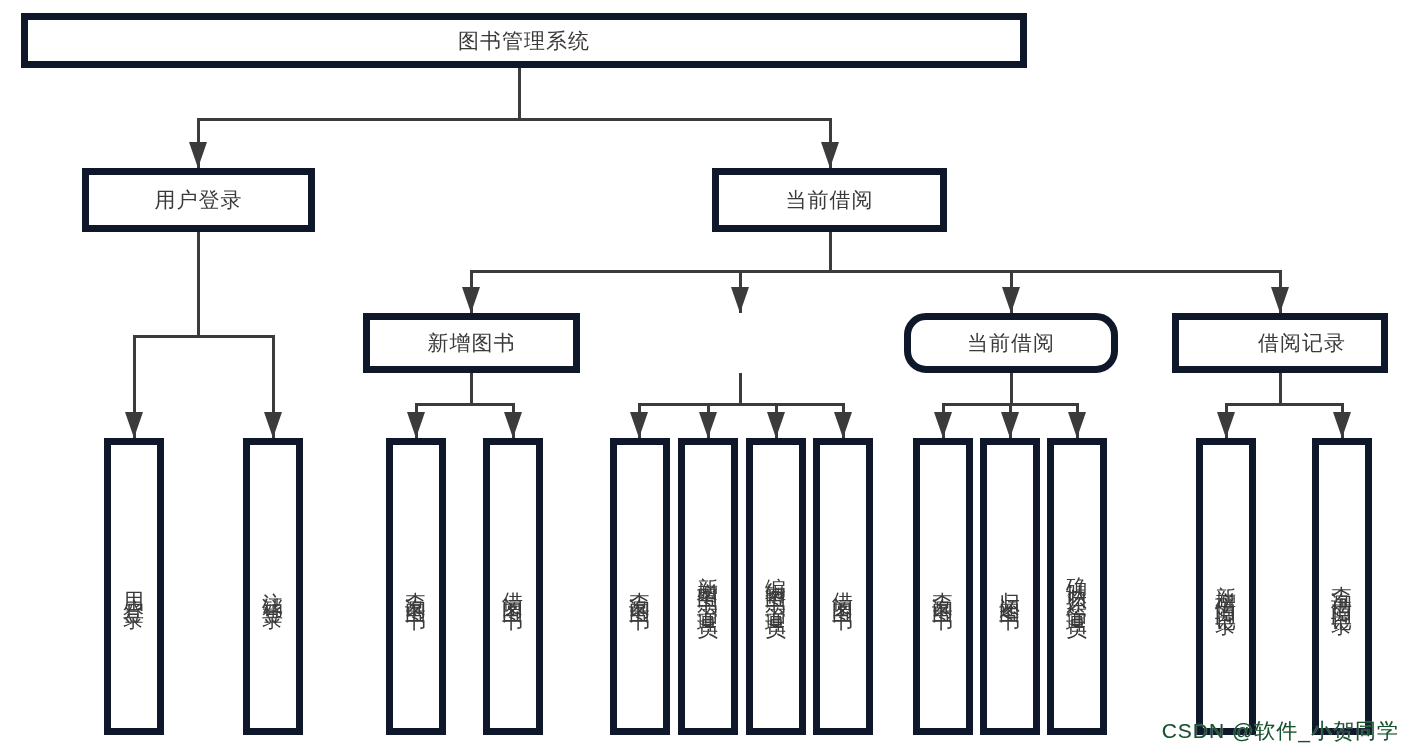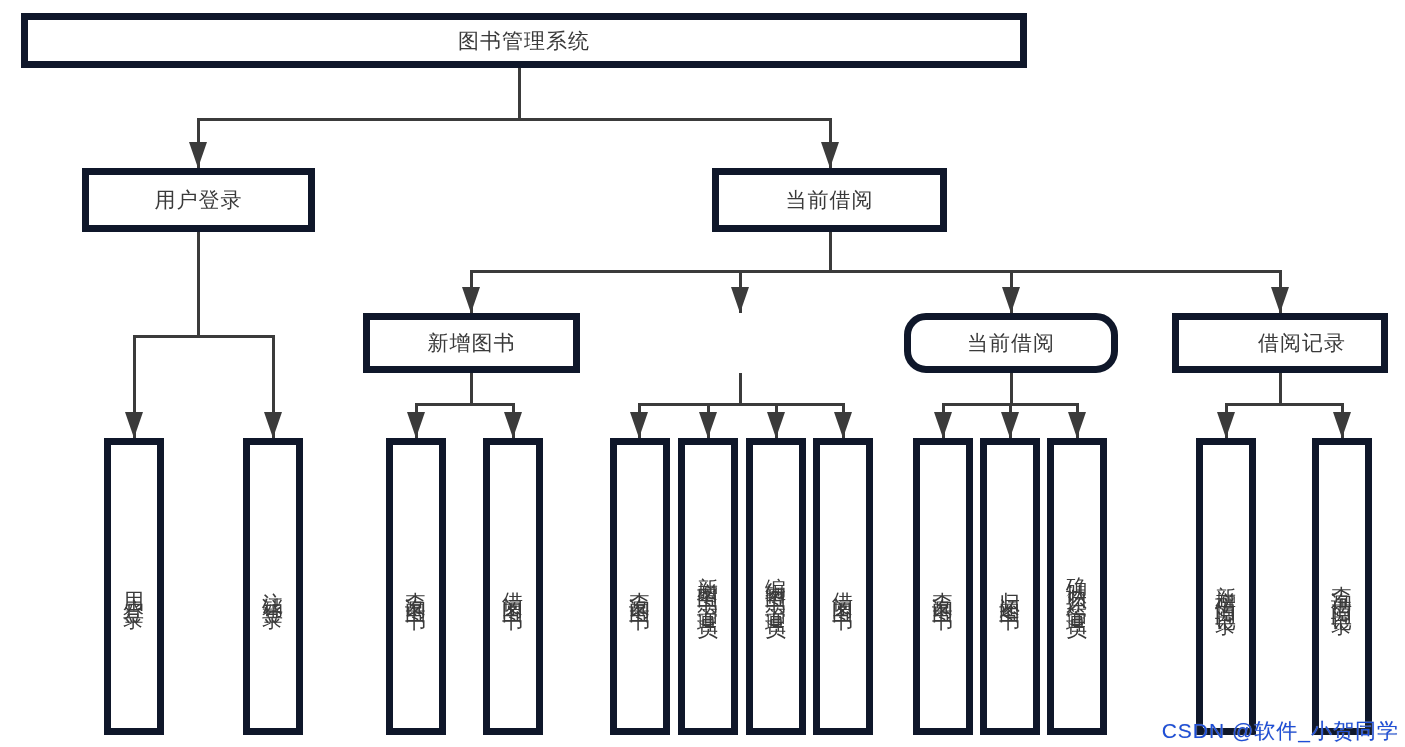--- a/index.html
+++ b/index.html
@@ -43,21 +43,21 @@
     border-left: 9px solid transparent;
     border-right: 9px solid transparent;
     border-top: 26px solid #3b3b3b;
     z-index: 1;
   }
   .watermark {
     position: absolute;
     right: 6px;
     bottom: 2px;
     font-size: 21px;
-    color: #1d4ed8;
+    color: #14532d;
     letter-spacing: 1px;
     z-index: 3;
     text-shadow: 0 0 1px #c8c8c8;
   }
 </style>
 </head>
 <body>
 
 <div id="canvas">
 

